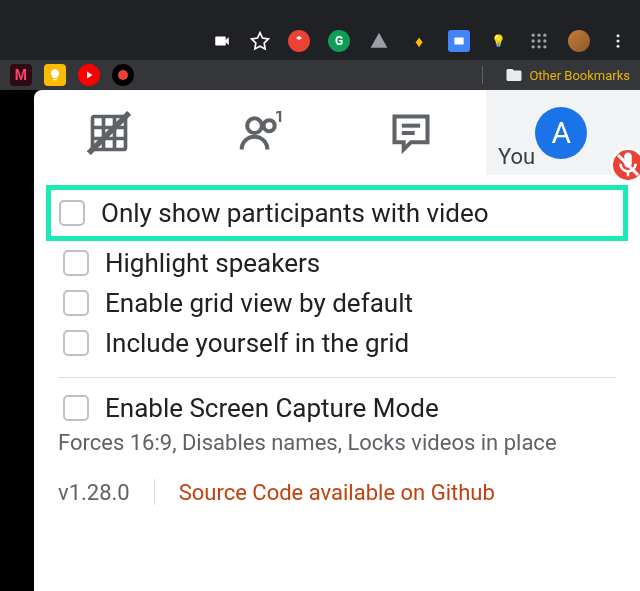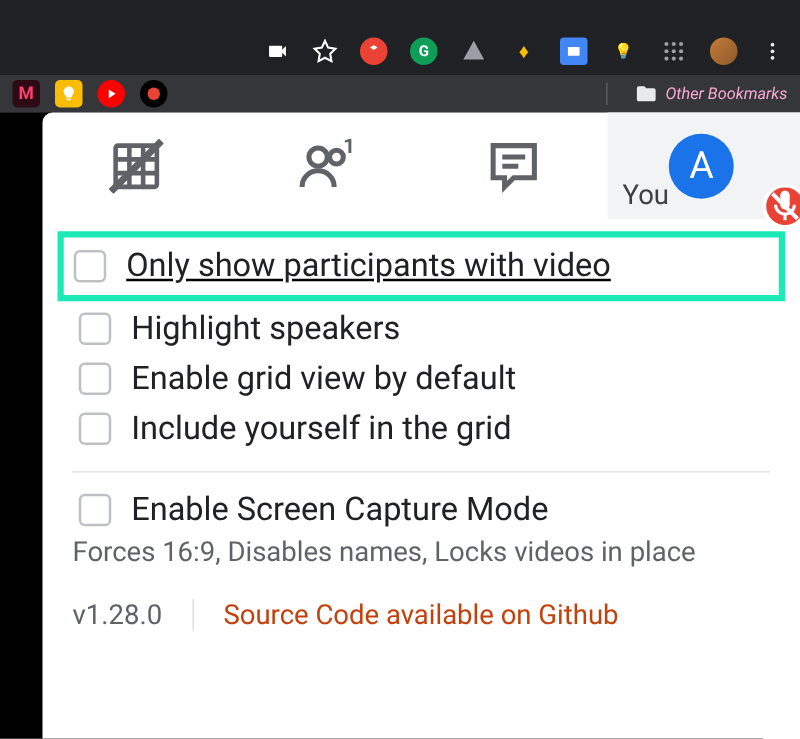--- a/index.html
+++ b/index.html
@@ -64,25 +64,24 @@
       height: 22px;
       border-radius: 4px;
       display: flex;
       align-items: center;
       justify-content: center;
     }
     .other-bookmarks {
       display: flex;
       align-items: center;
       gap: 6px;
-      color: #f9a8d4;
+      color: #eab308;
       font-size: 13px;
       padding-left: 22px;
       border-left: 1px solid #5f6368;
-      font-style: italic;
     }
     .panel {
       position: absolute;
       top: 90px;
       left: 34px;
       right: 0;
       bottom: 0;
       background: #fff;
       border-radius: 8px 0 0 0;
     }
@@ -145,21 +144,20 @@
     .option-row {
       display: flex;
       align-items: center;
       gap: 16px;
       padding: 5px 5px;
     }
     .option-row.highlighted {
       border: 5px solid #1de9b6;
       padding: 8px 8px;
       margin: 0 -12px 2px -12px;
-      text-decoration: underline;
     }
     .checkbox {
       width: 26px;
       height: 26px;
       border: 2px solid #bdc1c6;
       border-radius: 5px;
       flex-shrink: 0;
     }
     .option-label {
       font-size: 26px;

